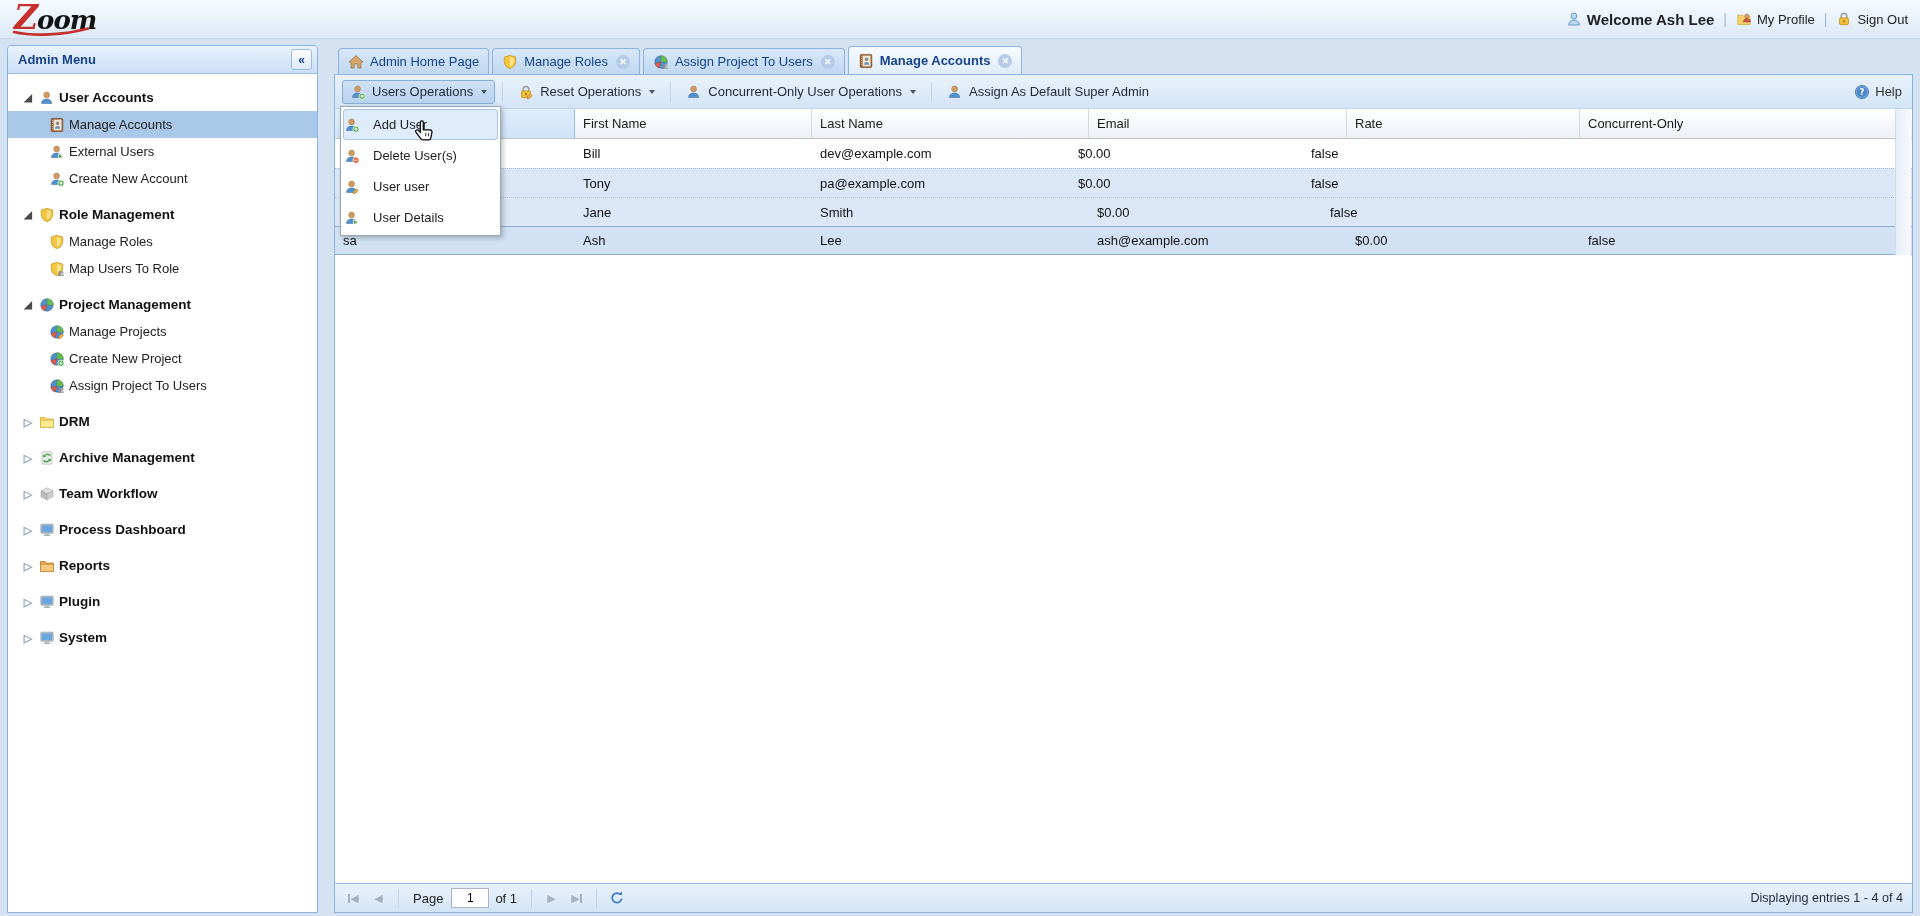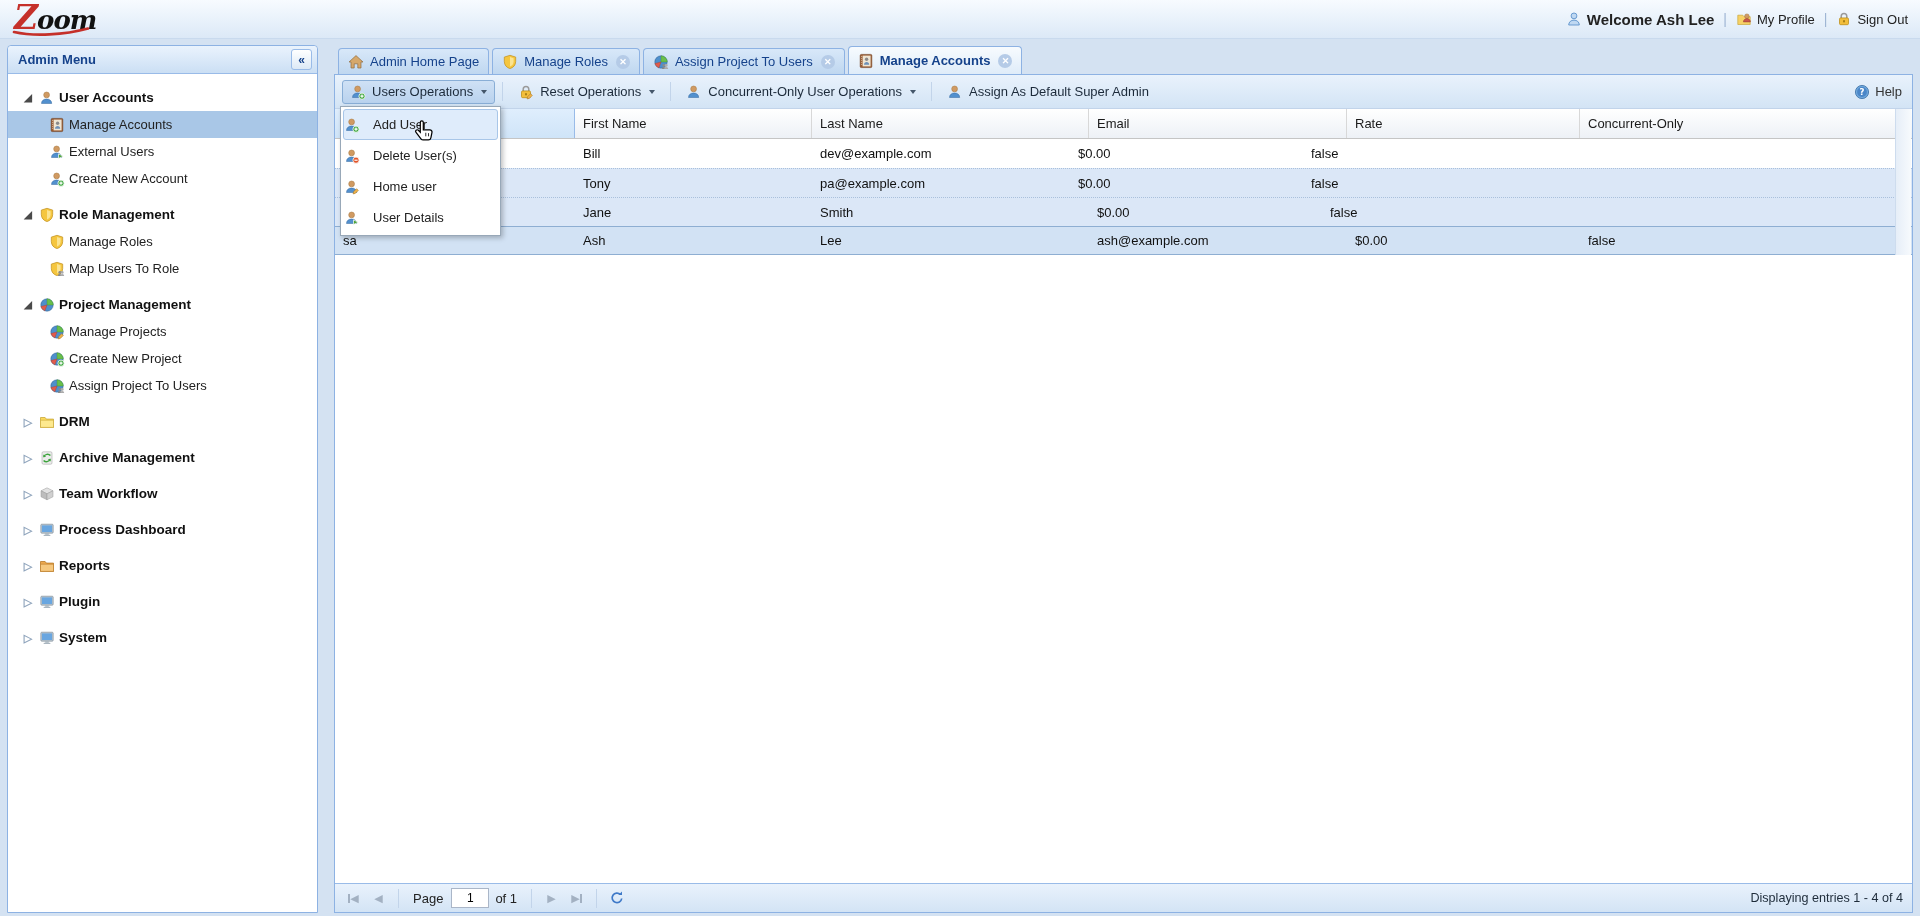--- a/index.html
+++ b/index.html
@@ -560,21 +560,21 @@
       <span>Delete User(s)</span>
     </div>
     <div class="menu-item">
       <span class="icw">
         <svg class="ico" viewBox="0 0 16 16">
           <circle cx="7.6" cy="4.9" r="2.9" fill="#d09a62" stroke="#a5763e" stroke-width=".5"></circle>
           <path d="M2.5 13.5c0-2.8 2.2-4.5 5.1-4.5s5.1 1.7 5.1 4.5z" fill="#5290ce" stroke="#36699e" stroke-width=".5"></path>
           <path d="M9.1 14.9l.5-2.2 3-3 1.7 1.7-3 3z" fill="#f0b24a" stroke="#a87828" stroke-width=".6"></path>
         </svg>
       </span>
-      <span>Home user</span>
+      <span>User user</span>
     </div>
     <div class="menu-item">
       <span class="icw">
         <svg class="ico" viewBox="0 0 16 16">
           <circle cx="7.6" cy="4.9" r="2.9" fill="#d09a62" stroke="#a5763e" stroke-width=".5"></circle>
           <path d="M2.5 13.5c0-2.8 2.2-4.5 5.1-4.5s5.1 1.7 5.1 4.5z" fill="#5290ce" stroke="#36699e" stroke-width=".5"></path>
           <path d="M9.5 9.9 14.3 12.2 9.5 14.5z" fill="#4fa33a" stroke="#fff" stroke-width=".7"></path>
         </svg>
       </span>
       <span>User Details</span>

